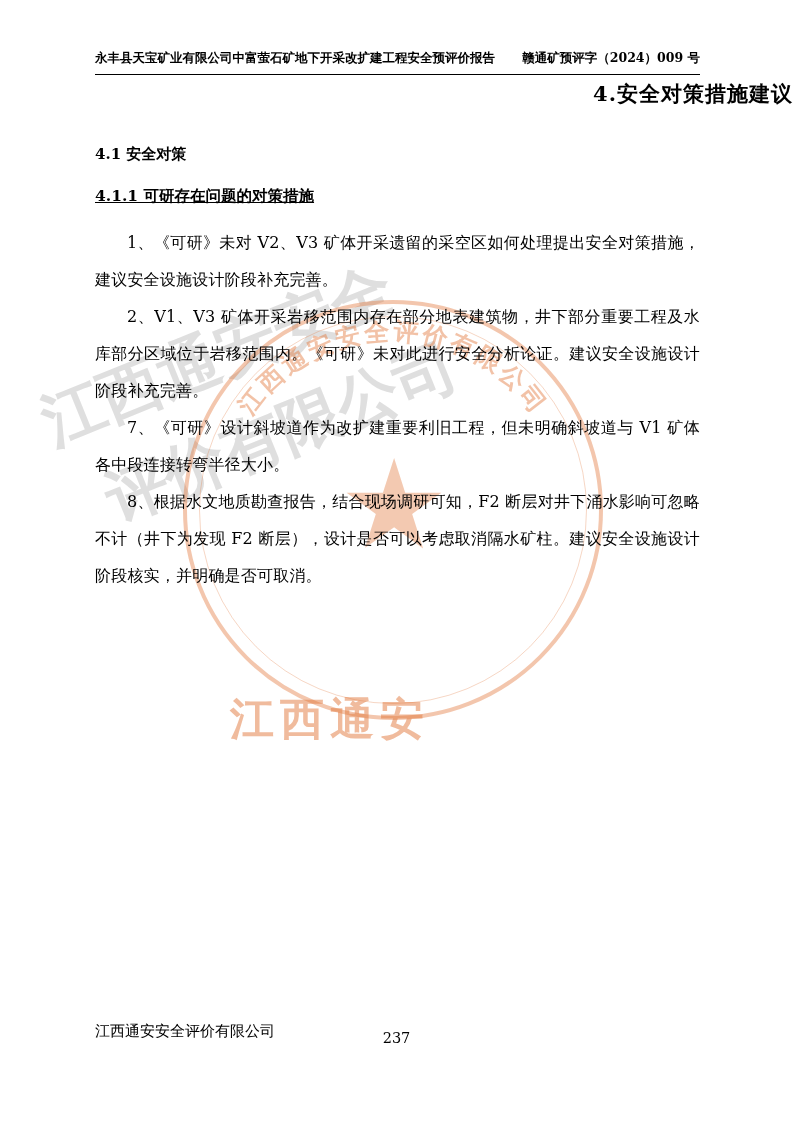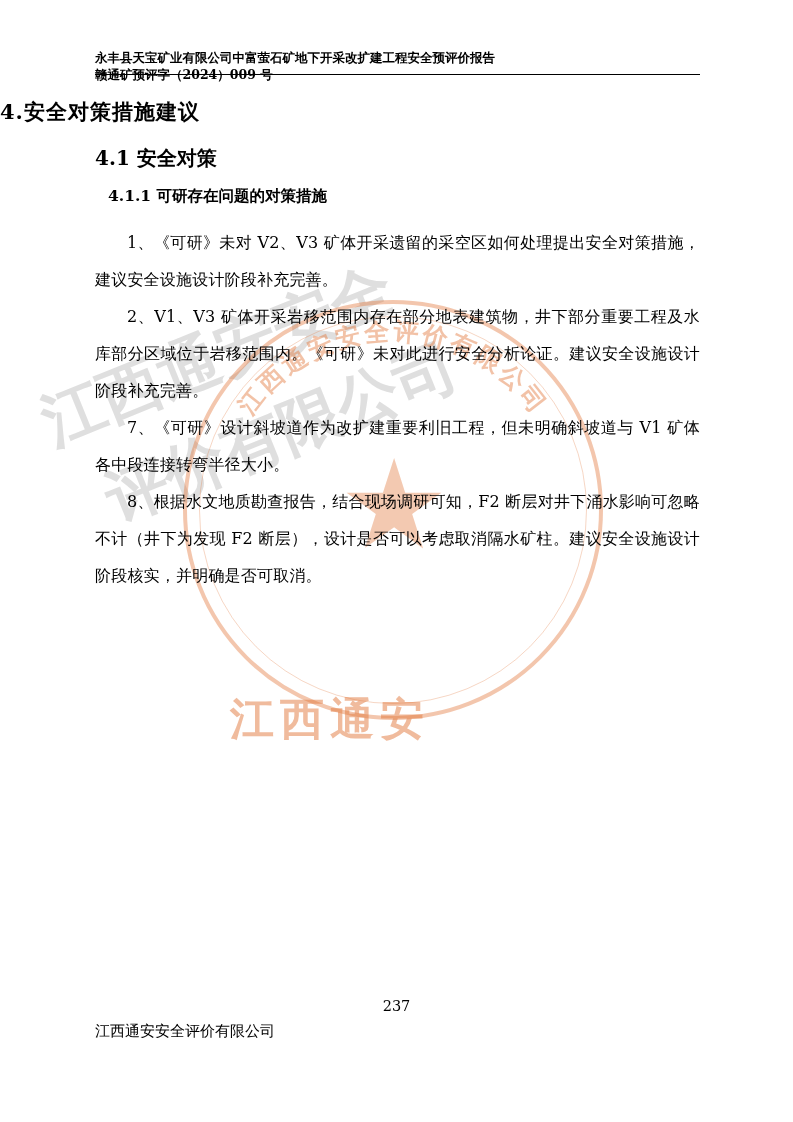--- a/index.html
+++ b/index.html
@@ -108,53 +108,53 @@
     left: 95px;
     top: 50px;
     width: 605px;
     display: flex;
     justify-content: space-between;
     align-items: baseline;
     font-family: "DejaVu Serif", "Liberation Serif", serif;
     font-weight: bold;
     font-size: 12.5px;
     color: #000;
-    flex-direction: column;
   }
   .header-rule {
     position: absolute;
     left: 95px;
     top: 74px;
     width: 605px;
     border-top: 1.2px solid #000;
   }
 
   .doc-title {
     position: absolute;
     left: 0;
-    top: 98px;
+    top: 80px;
     width: 793px;
-    text-align: left;
+    text-align: right;
     font-size: 21px;
     font-weight: bold;
     letter-spacing: 1px;
   }
 
   .h2 {
     position: absolute;
     left: 95px;
-    font-size: 20px;
+    font-size: 15px;
     font-weight: bold;
   }
   .h2.a { top: 145px; }
   .h3 {
     position: absolute;
-    left: 108px;
+    left: 95px;
     font-size: 15.5px;
     font-weight: bold;
+    text-decoration: underline;
   }
   .h3.a { top: 186px; }
 
   .body-block {
     position: absolute;
     left: 95px;
     top: 224px;
     width: 605px;
   }
   .para {
@@ -172,21 +172,21 @@
 
   .footer-left {
     position: absolute;
     left: 95px;
     top: 1022px;
     font-size: 15px;
   }
   .footer-page {
     position: absolute;
     left: 0;
-    top: 998px;
+    top: 1030px;
     width: 793px;
     text-align: center;
     font-size: 14.5px;
     font-family: "DejaVu Serif", "Liberation Serif", serif;
   }
 </style>
 </head>
 <body>
 
 <div class="page">

